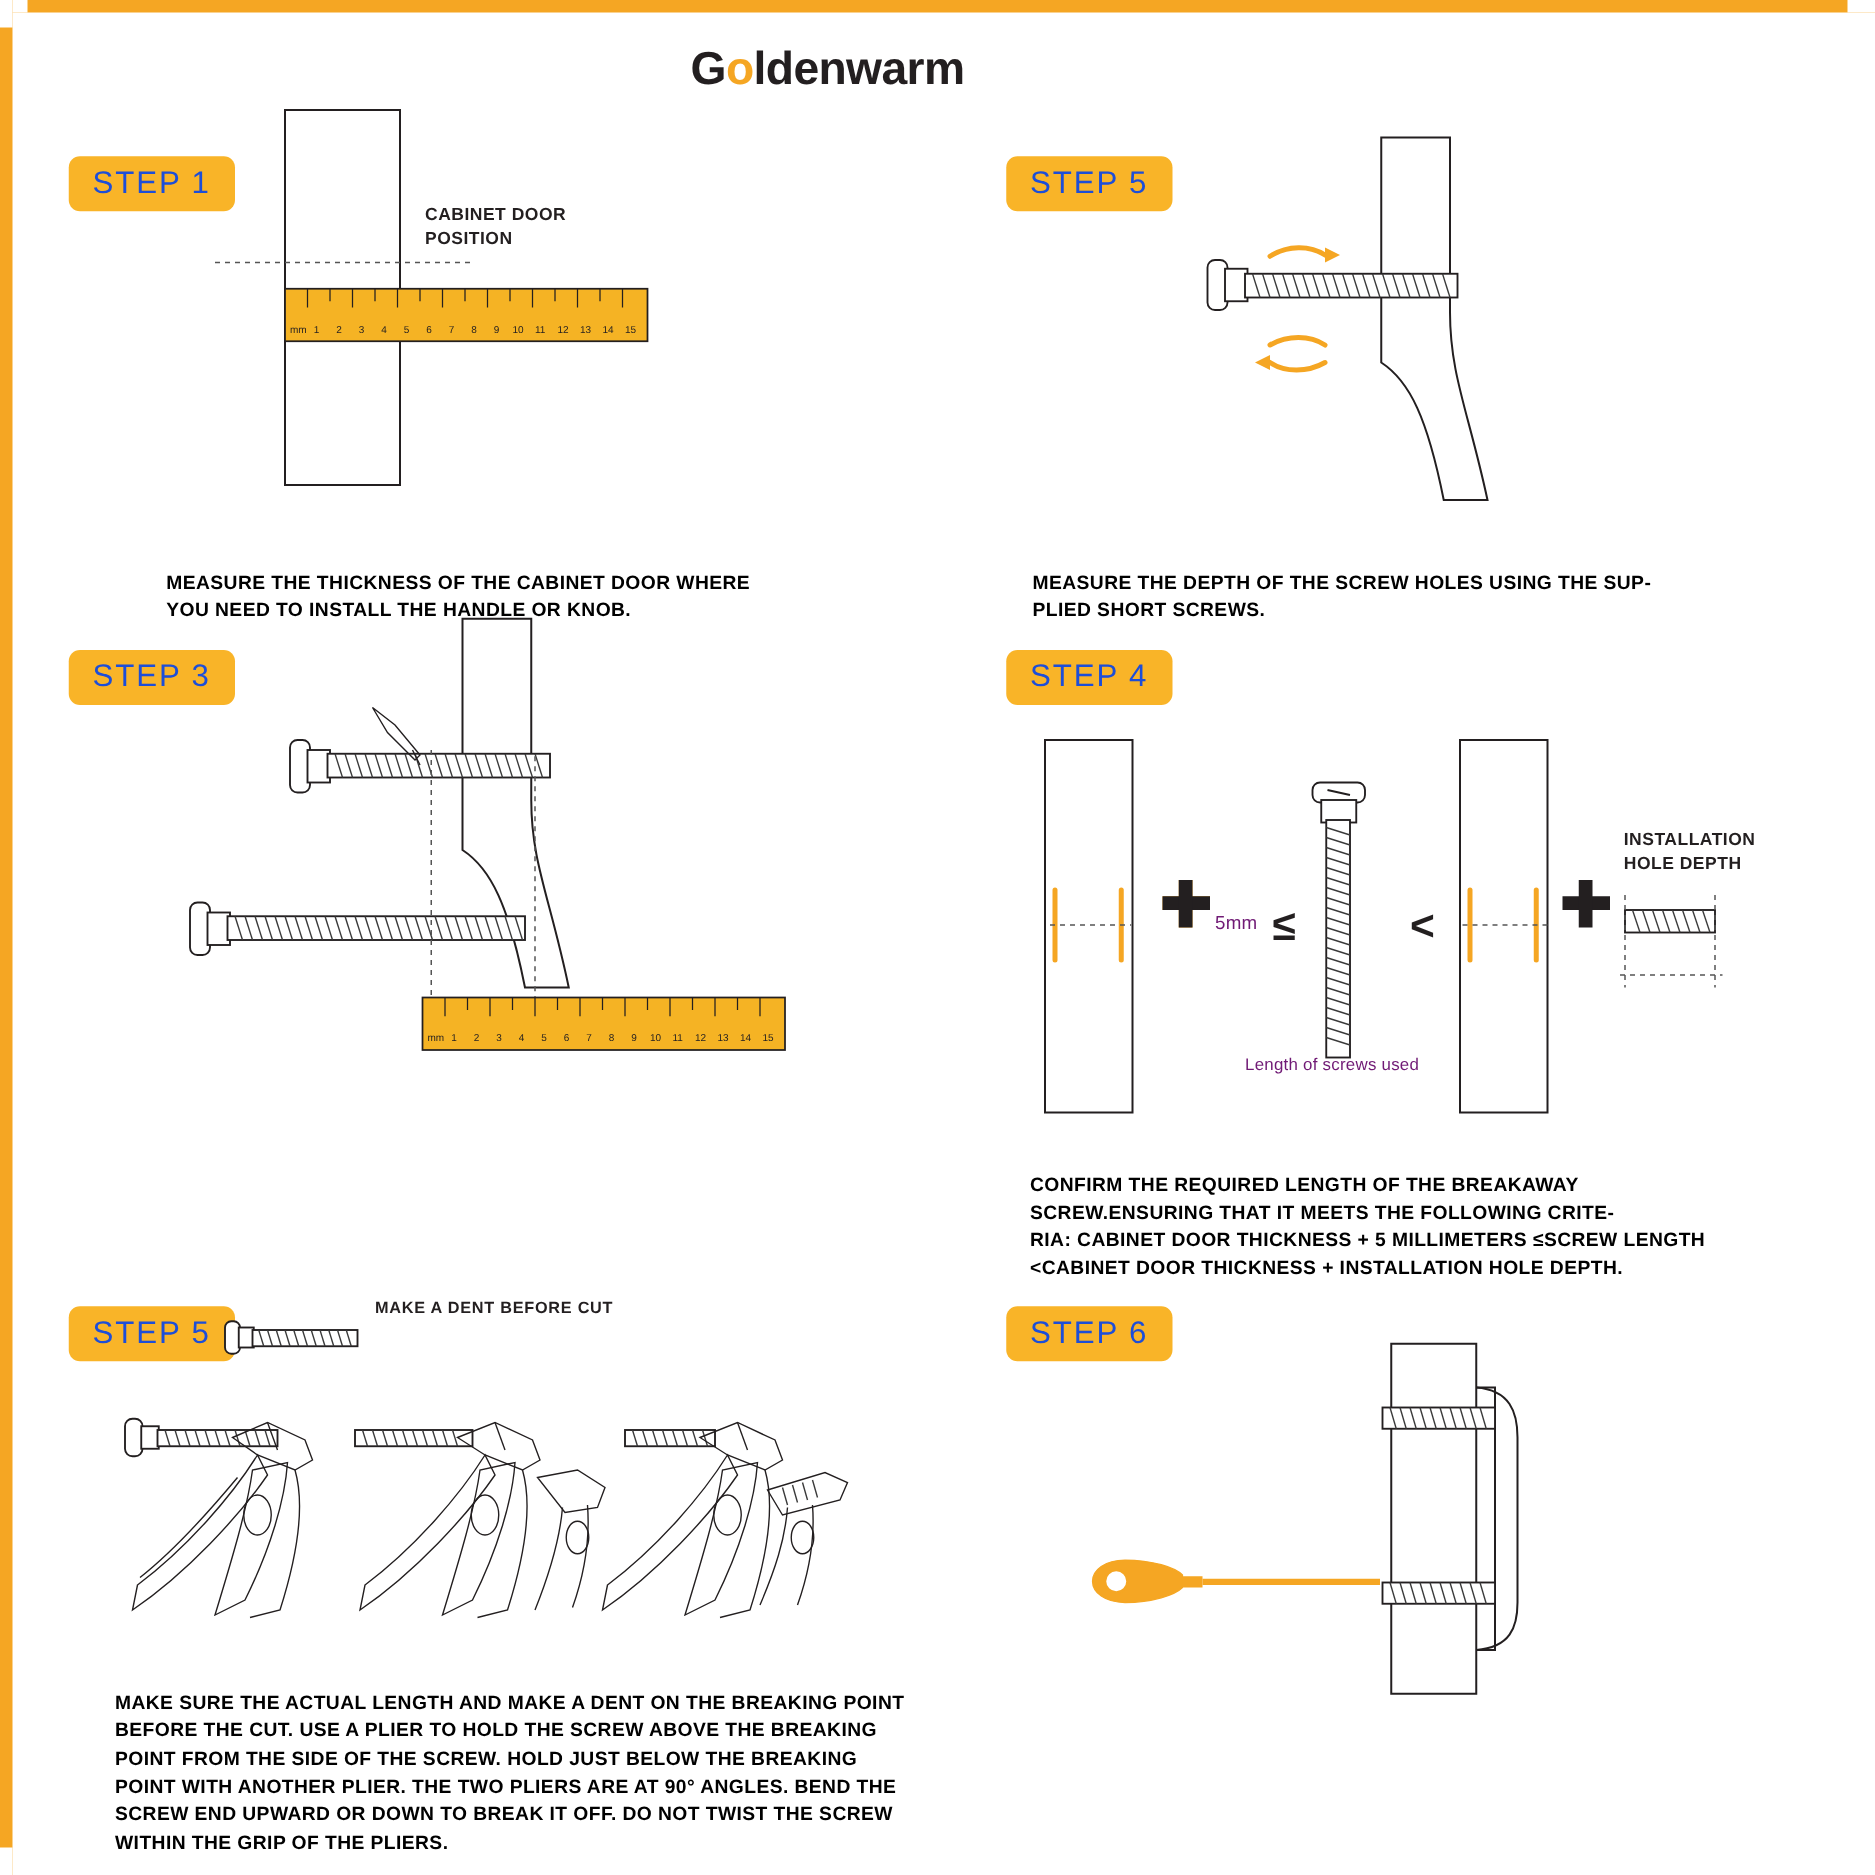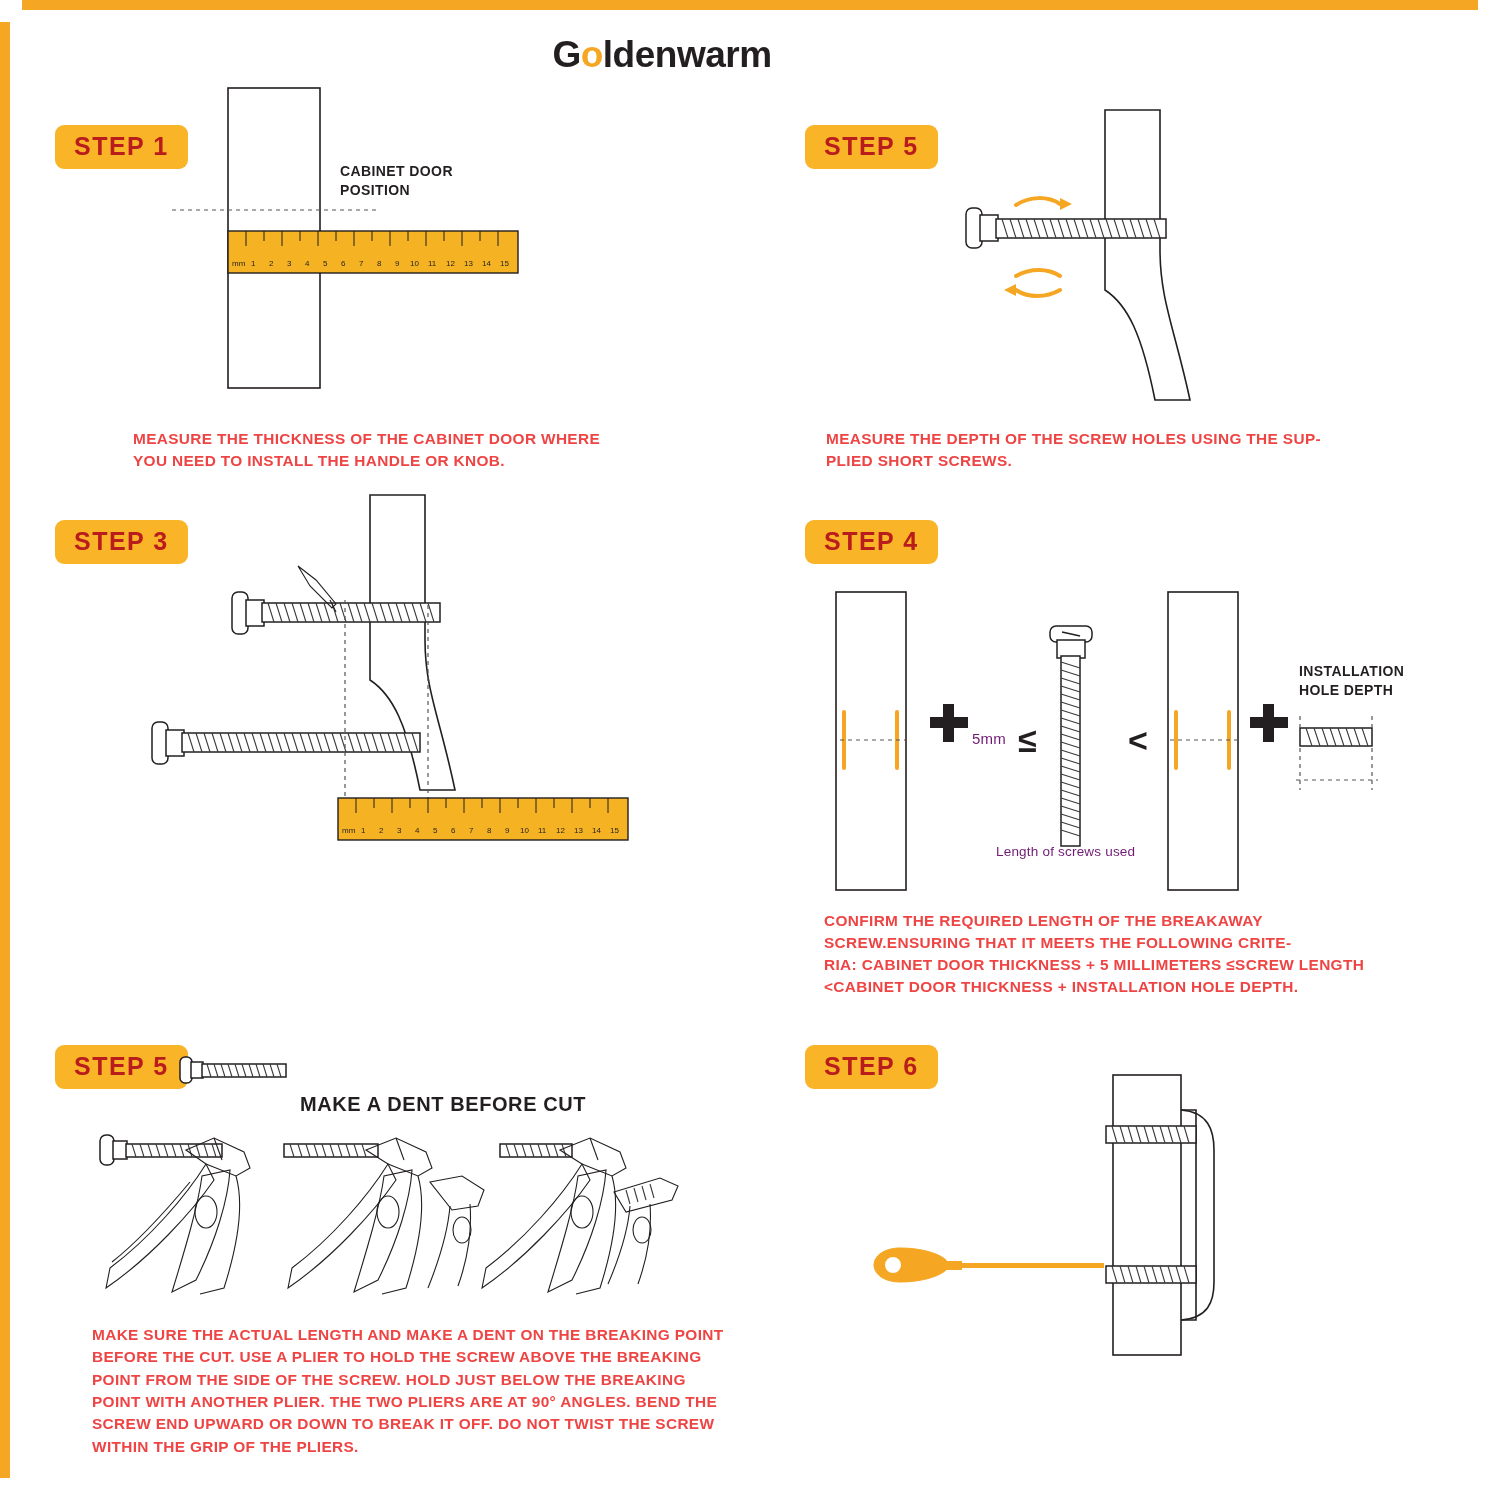--- a/index.html
+++ b/index.html
@@ -40,35 +40,36 @@
     position:absolute;top:34px;left:0;width:1324px;text-align:center;
     font-size:37px;font-weight:bold;letter-spacing:-0.5px;
     color:#231f20;
   }
   .brand .g{color:#231f20;}
   .brand .o{color:#f5a623;}
   .step-badge{
     position:absolute;
     background:#f9b428;
     border-radius:9px;
-    color:#b91c1c;
-    font-weight:bold;
+    color:#1d4ed8;
+    font-weight:normal;
     font-size:25px;
     letter-spacing:1.5px;
     padding:9px 19px 10px 19px;
     line-height:1;
   }
   .caption{
     position:absolute;
     font-size:15.4px;
     font-weight:bold;
     line-height:1.42;
     letter-spacing:0.35px;
-    color:#ef4444;
+    color:#000000;
     white-space:pre-line;
+    margin-top:28px;
   }
   .smalltext{
     position:absolute;
     font-size:14px;
     font-weight:bold;
     letter-spacing:0.4px;
     color:#231f20;
     white-space:pre-line;
     line-height:1.35;
   }
@@ -387,21 +388,21 @@
 
   <div class="plaintext" style="left:972px;top:730px;font-size:15px;">5mm</div>
   <div class="plaintext" style="left:996px;top:844px;font-size:13.5px;">Length of screws used</div>
   <div class="smalltext" style="left:1299px;top:662px;">INSTALLATION
 HOLE DEPTH</div>
 
   <div class="caption" style="left:824px;top:910px;width:560px;">CONFIRM THE REQUIRED LENGTH OF THE BREAKAWAY SCREW.ENSURING THAT IT MEETS THE FOLLOWING CRITE-
 RIA: CABINET DOOR THICKNESS + 5 MILLIMETERS ≤SCREW LENGTH &lt;CABINET DOOR THICKNESS + INSTALLATION HOLE DEPTH.</div>
 
   <div class="step-badge" style="left:55px;top:1045px;">STEP 5</div>
-  <div class="smalltext" style="left:300px;top:1091px;font-size:20px;letter-spacing:0.6px;">MAKE A DENT BEFORE CUT</div>
+  <div class="smalltext" style="left:300px;top:1037px;font-size:13px;letter-spacing:0.6px;">MAKE A DENT BEFORE CUT</div>
 
   <svg style="left:0;top:0;width:1500px;height:1500px;">
 
     <rect class="screwfill" x="180" y="1057" width="12" height="26" rx="5"></rect>
     <rect class="screwfill" x="191" y="1062" width="12" height="16"></rect>
     <rect class="screwfill" x="202" y="1064" width="84" height="13"></rect>
     <g class="thread">
       <line x1="207" y1="1064" x2="211" y2="1077"></line>
         <line x1="214" y1="1064" x2="218" y2="1077"></line>
       <line x1="221" y1="1064" x2="225" y2="1077"></line>

